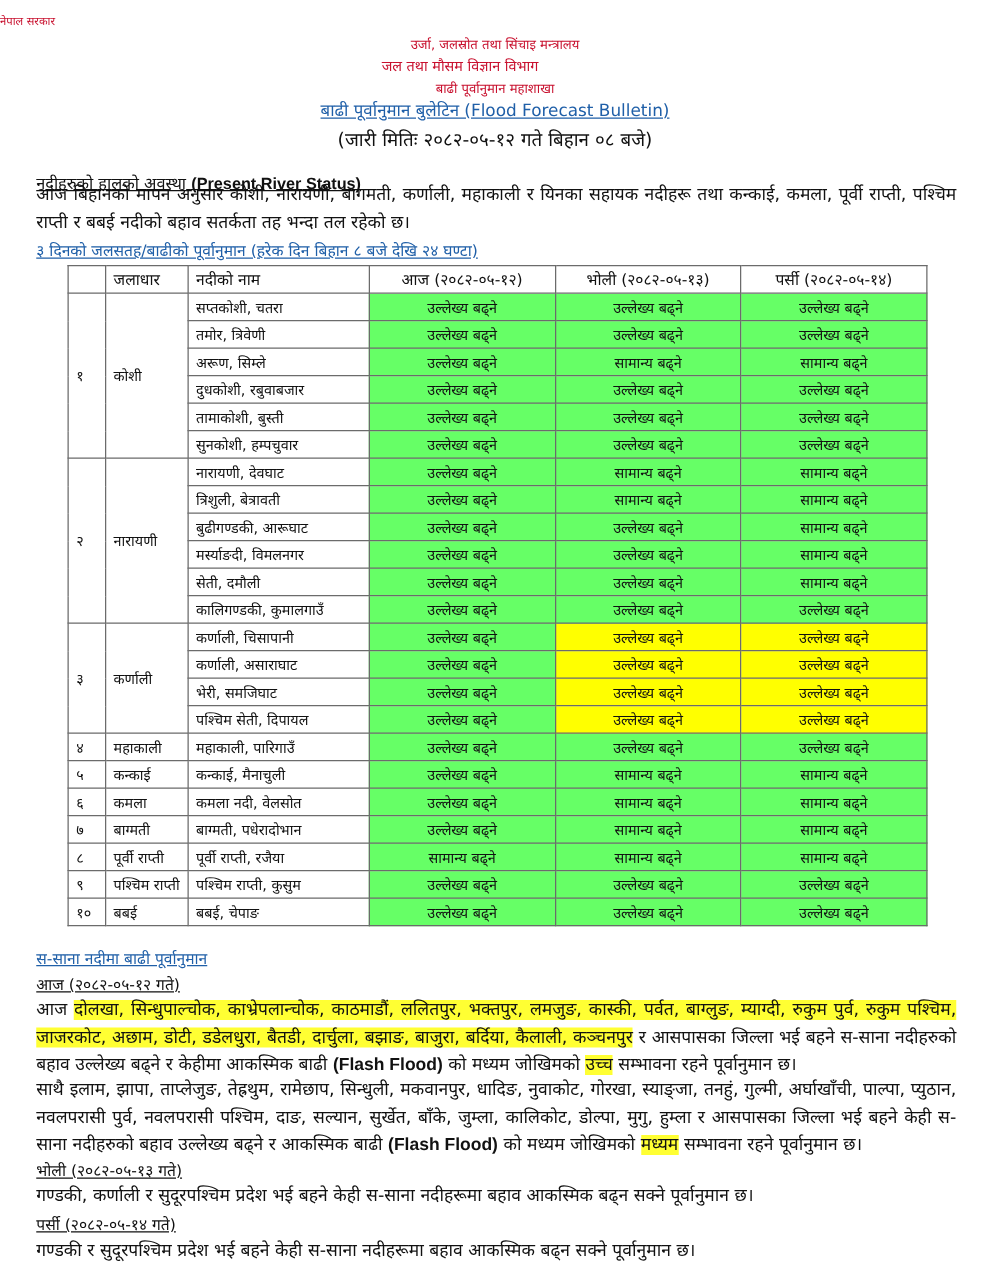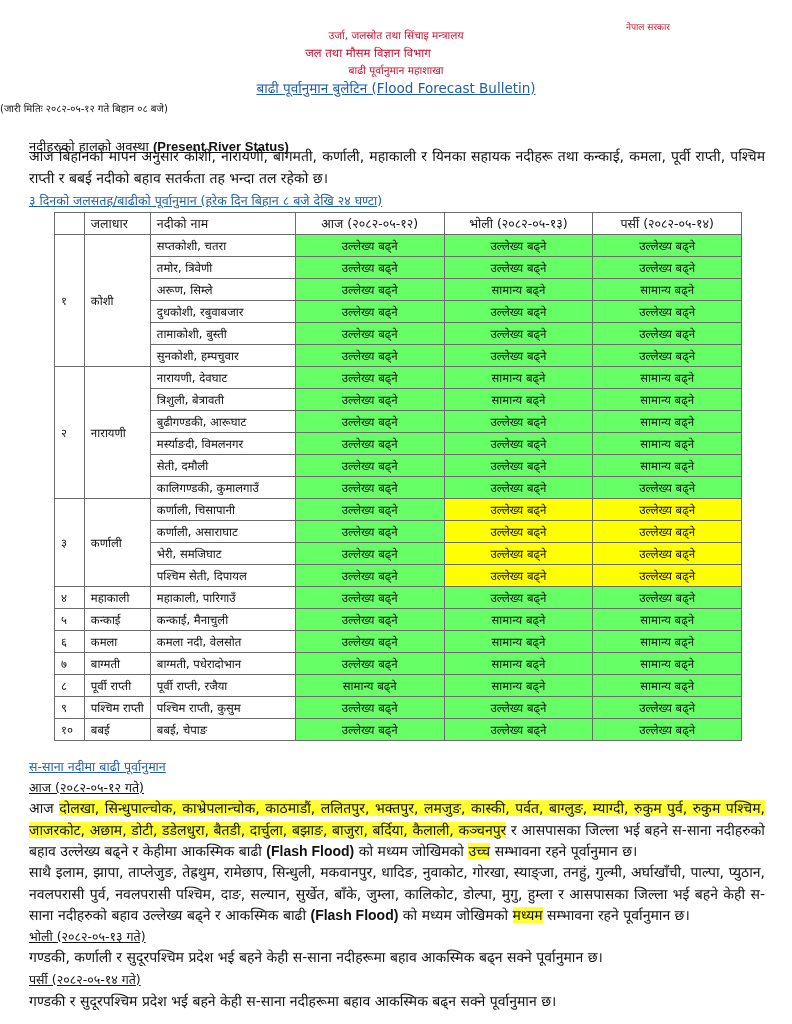--- a/index.html
+++ b/index.html
@@ -2,26 +2,26 @@
 <html><head>
   <meta charset="utf-8">
   <style>
     html, body { margin: 0; padding: 0; background: #ffffff; }
     body {
       width: 792px; height: 1024px; overflow: hidden;
       font-family: "DejaVu Sans", "Liberation Sans", sans-serif;
       color: #111;
       position: relative;
     }
-    .gov-line1 { position: absolute; top: 20px; left: 0; width: 670px; text-align: right; font-size: 9px; color: #c8102e; }
+    .gov-line1 { position: absolute; top: 10px; left: 0; width: 670px; text-align: left; font-size: 9px; color: #c8102e; }
     .gov-line2 { position: absolute; top: 28px; left: 0; width: 792px; text-align: center; font-size: 10.5px; color: #c8102e; }
     .gov-line3 { position: absolute; top: 45px; left: 0; width: 736px; text-align: center; font-size: 11.5px; color: #c8102e; }
     .gov-line4 { position: absolute; top: 63px; left: 0; width: 792px; text-align: center; font-size: 10.5px; color: #c8102e; }
     .bulletin-title { position: absolute; top: 79px; left: 0; width: 792px; text-align: center; font-size: 13.5px; color: #1f5fa8; text-decoration: underline; }
-    .issue-date { position: absolute; top: 101px; left: 0; width: 792px; font-size: 10px; color: #111; }
+    .issue-date { position: absolute; top: 101px; left: 0; width: 792px; text-align: center; font-size: 15px; color: #111; }
 
     .section-heading { position: absolute; left: 29px; font-size: 13px; text-decoration: underline; color: #111; }
     .section-heading .en { font-weight: bold; }
     .para { position: absolute; left: 29px; width: 736px; font-size: 14px; line-height: 21.5px; color: #111; text-align: justify; }
     .blue-heading { position: absolute; left: 29px; font-size: 12.5px; color: #1f5fa8; text-decoration: underline; }
 
     table.forecast {
       position: absolute; top: 212px; left: 54px;
       border-collapse: collapse;
       font-size: 11.5px;

